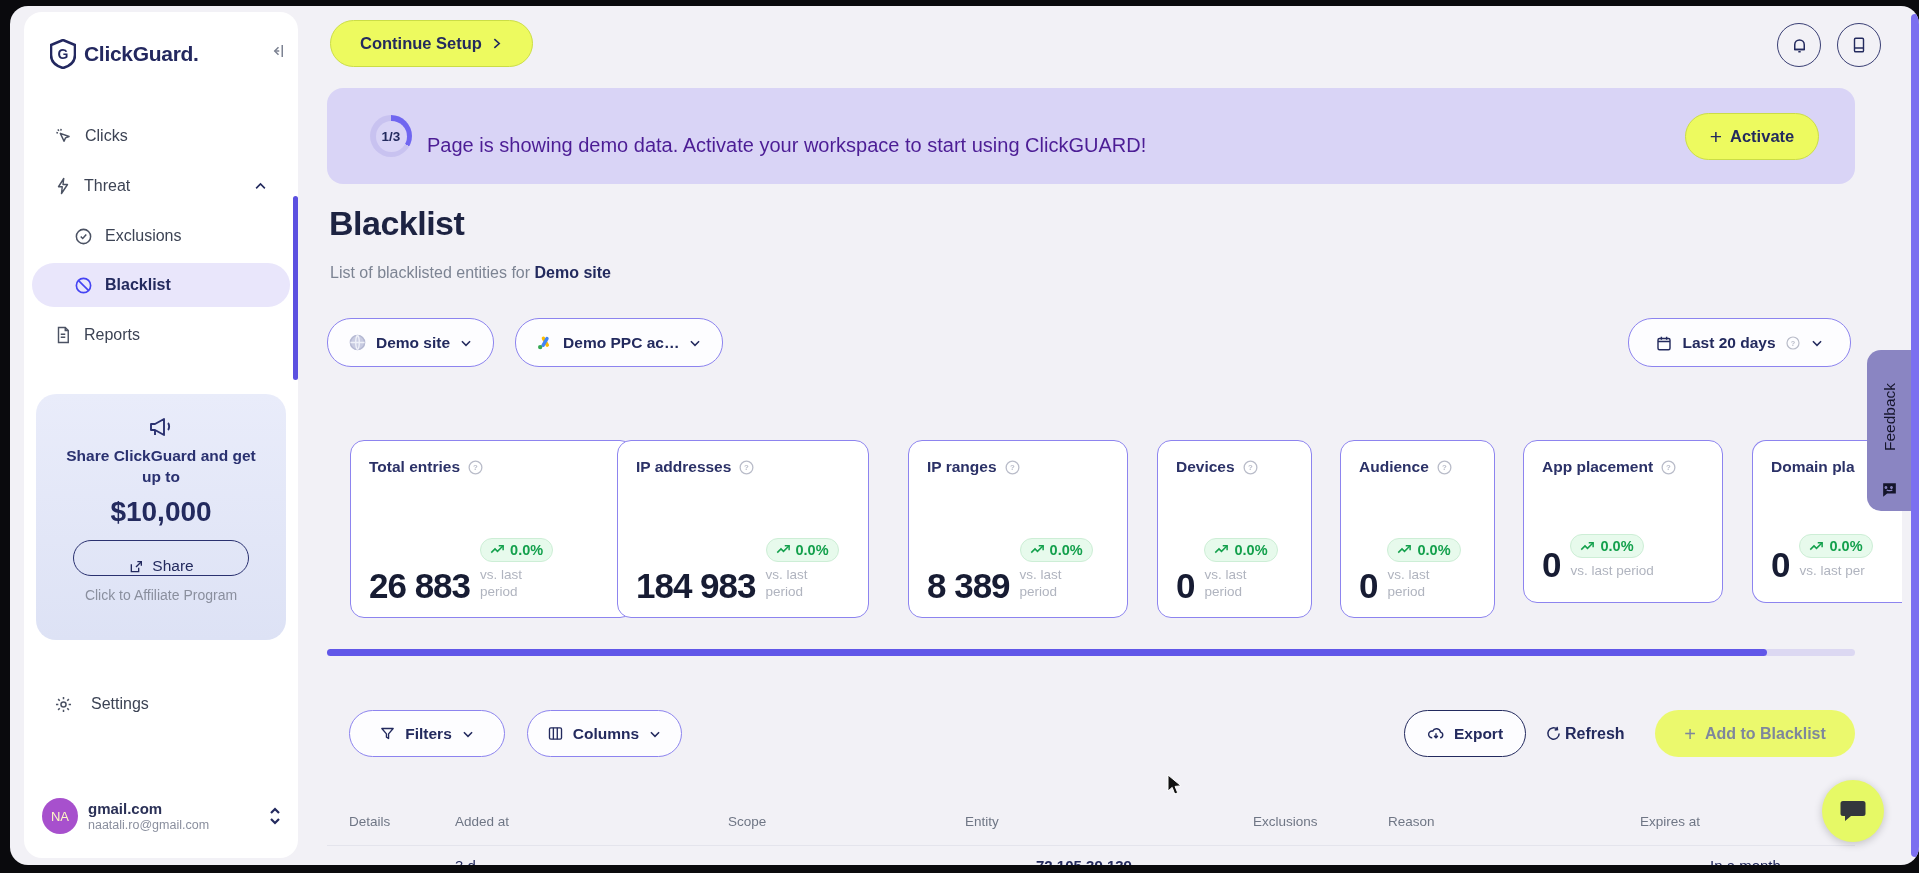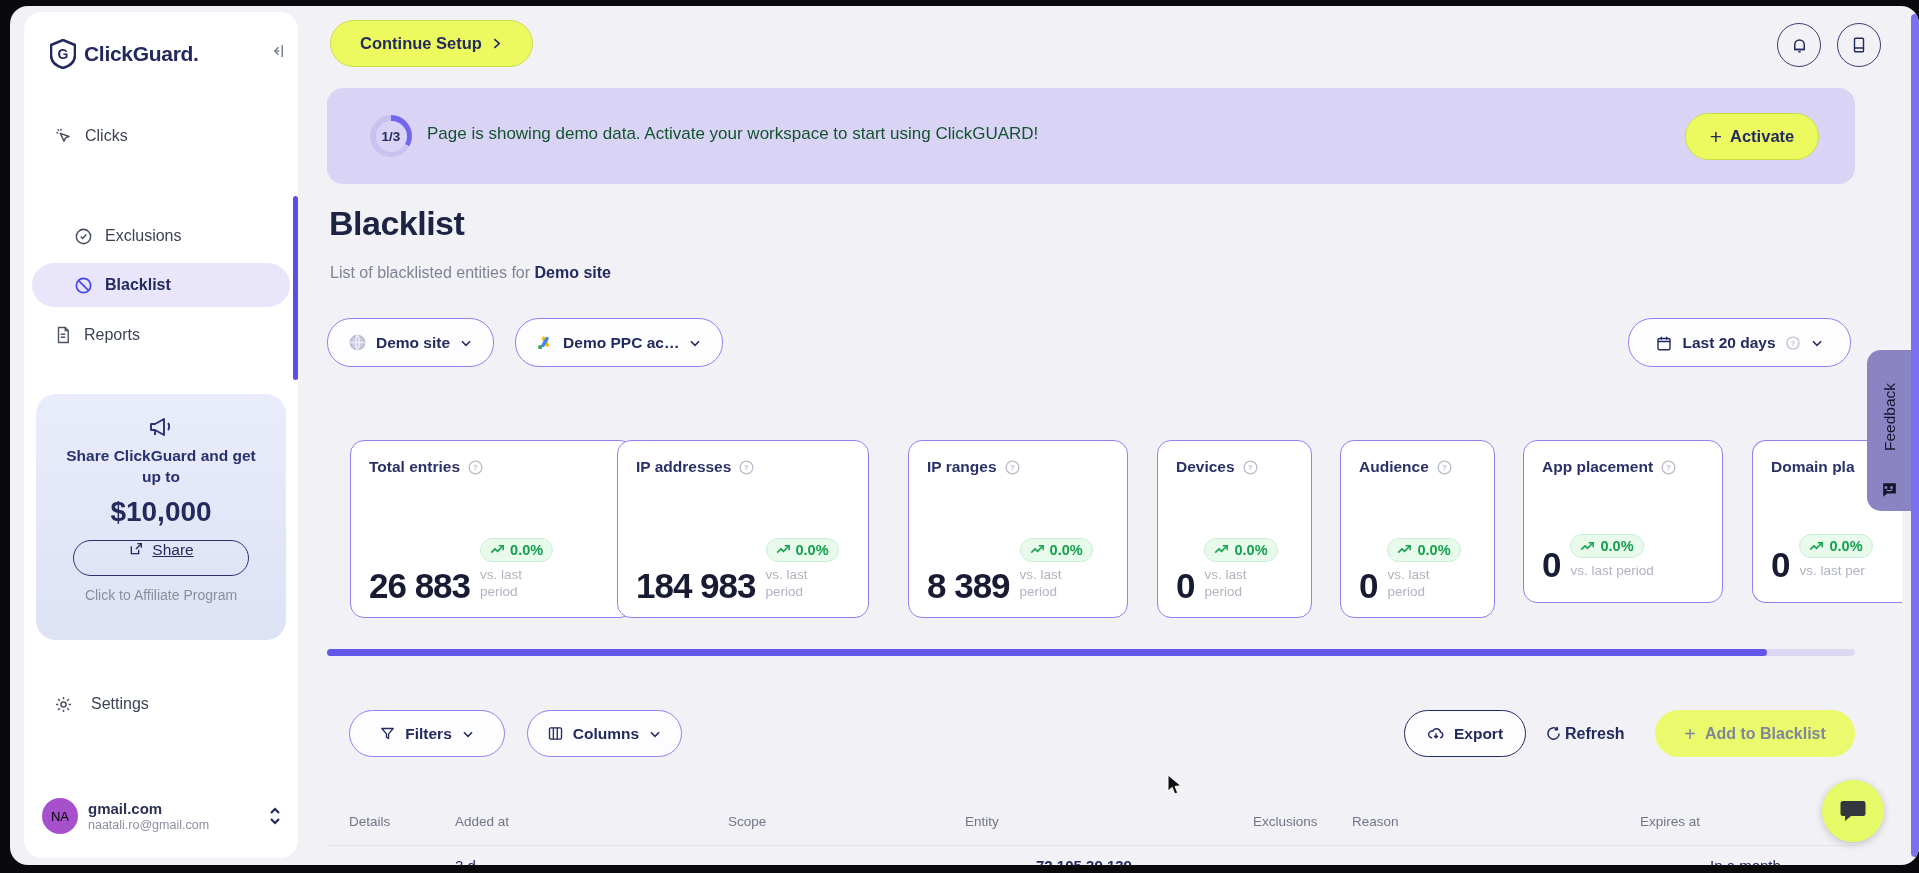--- a/index.html
+++ b/index.html
@@ -27,29 +27,29 @@
   .nav-item.active .ni { color:#4544f3; }
   .nav-chevron { position:absolute; right:22px; color:#232a5e; display:flex; }
 
   .promo { position:absolute; left:12px; top:382px; width:250px; height:246px;
     border-radius:20px; background:linear-gradient(180deg,#e9ecfa 0%,#dde2f5 100%);
     text-align:center; color:#2a3170; }
   .promo .mega { margin-top:20px; color:#2a3170; }
   .promo .headline { margin:6px 26px 0; font-size:15.5px; font-weight:bold; line-height:1.35; }
   .promo .amount { margin-top:8px; font-size:28px; font-weight:bold; color:#232a5e; }
   .share-btn { margin:12px auto 0; width:176px; height:36px; border:1.5px solid #2a3170;
-    border-radius:19px; background:transparent; display:flex; align-items:flex-start;
-    justify-content:center; gap:8px; font-size:15.5px; color:#232a5e; cursor:pointer;text-decoration:underline; }
+    border-radius:19px; background:transparent; display:flex; align-items:flex-end;
+    justify-content:center; gap:8px; font-size:15.5px; color:#232a5e; cursor:pointer; }
   .promo .foot { margin-top:11px; font-size:14px; color:#8a8f9e; }
 
   .settings-row { position:absolute; left:30px; top:670px; height:44px; display:flex;
     align-items:center; gap:18px; font-size:16px; color:#3c4354; cursor:pointer; }
   .account { position:absolute; left:18px; top:778px; width:240px; height:52px;
     display:flex; align-items:center; gap:10px; cursor:pointer; }
-  .avatar { width:36px; height:36px; border-radius:50%; background:#a750cd; color:#000000;
+  .avatar { width:36px; height:36px; border-radius:50%; background:#a750cd; color:#fef9c3;
     display:flex; align-items:center; justify-content:center; font-size:13px; }
   .acct-name { font-size:15px; font-weight:bold; color:#2b3157; }
   .acct-email { font-size:12.5px; color:#8a8f9e; margin-top:1px; }
   .acct-caret { margin-left:auto; color:#232a5e; display:flex; }
 
   
   .lime-btn { background:#edfa5f; border:1.5px solid #cbdd46; border-radius:24px;
     color:#232a5e; font-weight:bold; display:flex; align-items:center; justify-content:center;
     gap:8px; cursor:pointer; }
   .pill { background:#fdfdff; border:1px solid #8d84ef; border-radius:24px; color:#232a5e;
@@ -62,21 +62,21 @@
     justify-content:center; background:transparent; cursor:pointer; }
 
   .banner { position:absolute; left:317px; top:82px; width:1528px; height:96px;
     background:#d9d4f6; border-radius:16px; }
   .ring { position:absolute; left:43px; top:27px; width:42px; height:42px; border-radius:50%;
     background:conic-gradient(from 0deg,#7066f0 0 33%,#c8c2f0 33% 100%);
     display:flex; align-items:center; justify-content:center; }
   .ring-inner { width:31px; height:31px; border-radius:50%; background:#d9d4f6;
     display:flex; align-items:center; justify-content:center; font-size:13.5px;
     font-weight:bold; color:#232a5e; }
-  .banner-msg { position:absolute; left:100px; top:36px; font-size:17px; color:#14532d; }
+  .banner-msg { position:absolute; left:100px; top:46px; font-size:20px; color:#4c1d95; }
   .activate-btn { position:absolute; right:36px; top:25px; width:134px; height:47px; font-size:16.5px; }
 
   .page-title { position:absolute; left:319px; top:198px; font-size:34px; font-weight:bold;
     color:#1d2342; letter-spacing:-0.5px; }
   .page-sub { position:absolute; left:320px; top:258px; font-size:16px; color:#7d8493; }
   .page-sub b { color:#232a5e; }
 
   .seg-pills { position:absolute; left:317px; top:312px; height:49px; display:flex; gap:21px; }
   .seg-pills .pill { height:49px; padding:0 20px; }
   .date-pill { position:absolute; left:1618px; top:312px; width:223px; height:49px; }
@@ -162,20 +162,33 @@
     <div class="nav-item" style="top:102px">
       <span class="ni">
         <svg width="19" height="19" viewBox="0 0 24 24" fill="none" stroke="currentColor" stroke-width="1.9">
             <path d="M8 8l11 4-4.5 1.8L12.7 18 8 8z" stroke-linejoin="round"></path>
             <path d="M5 3l1 2M3 7l2 .5M9 2.5l-.4 2.2"></path>
           </svg>
       </span>
       <span>Clicks</span>
     </div>
 
+    <div class="nav-item" style="top:152px">
+      <span class="ni">
+        <svg width="18" height="18" viewBox="0 0 24 24" fill="none" stroke="currentColor" stroke-width="1.9">
+            <path d="M13 2L6 13h5l-1 9 8-12h-6l1-8z" stroke-linejoin="round"></path>
+          </svg>
+      </span>
+      <span>Threat</span>
+      <span class="nav-chevron">
+        <svg width="15" height="15" viewBox="0 0 24 24" fill="none" stroke="#232a5e" stroke-width="2.6">
+            <polyline points="5 15 12 8 19 15"></polyline>
+          </svg>
+      </span>
+    </div>
 
     <div class="nav-item sub" style="top:202px">
       <span class="ni">
         <svg width="19" height="19" viewBox="0 0 24 24" fill="none" stroke="currentColor" stroke-width="1.9">
             <circle cx="12" cy="12" r="9"></circle>
             <polyline points="8.5 12 11 14.5 15.5 9.5"></polyline>
           </svg>
       </span>
       <span>Exclusions</span>
     </div>
@@ -594,21 +607,21 @@
         <path d="M1 1l0 16 4.2-3.6 2.5 6.6 3-1.2-2.6-6.4 5.9-.6z" fill="#111" stroke="#fff" stroke-width="1"></path>
       </svg>
   </div>
 
   <div class="thead">
     <span class="th" style="left:339px">Details</span>
     <span class="th" style="left:445px">Added at</span>
     <span class="th" style="left:718px">Scope</span>
     <span class="th" style="left:955px">Entity</span>
     <span class="th" style="left:1243px">Exclusions</span>
-    <span class="th" style="left:1342px">Reason</span>
+    <span class="th" style="left:1378px">Reason</span>
     <span class="th" style="left:1630px">Expires at</span>
   </div>
   <div class="tdivider"></div>
   <div class="trow">
     <span class="td" style="left:445px">3 d</span>
     <span class="td" style="left:1026px;font-weight:bold">72.105.39.139</span>
     <span class="td" style="left:1700px">In a month</span>
   </div>
 
   <div class="feedback-tab">

